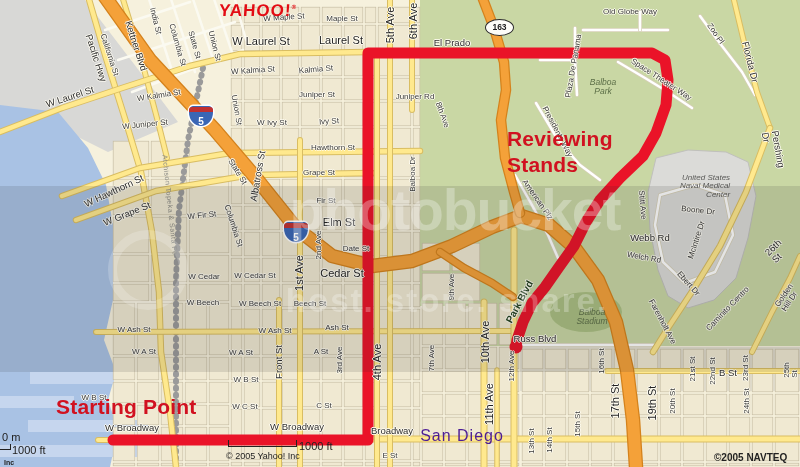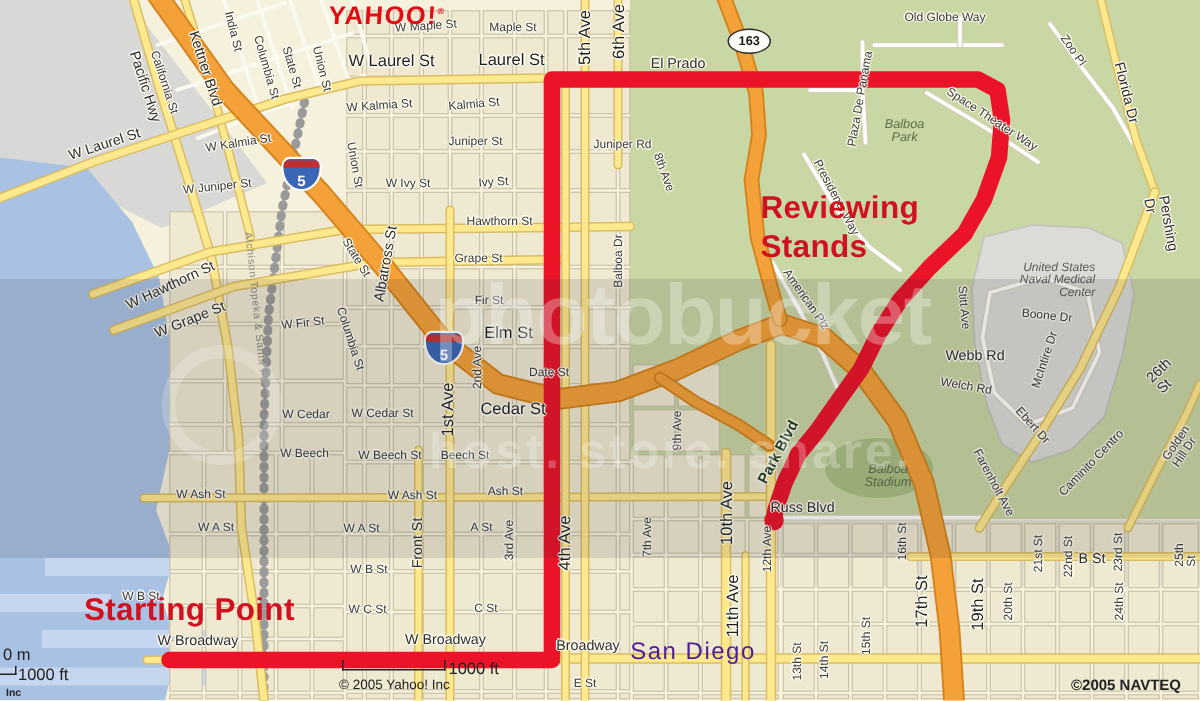--- a/index.html
+++ b/index.html
@@ -529,21 +529,21 @@
       <div class="lbl s" style="left: 253px; top: 71px; transform: translate(-50%, -50%) rotate(-4deg);">W Kalmia St</div>
       <div class="lbl s" style="left: 316px; top: 70px; transform: translate(-50%, -50%) rotate(-5deg);">Kalmia St</div>
       <div class="lbl s" style="left: 317px; top: 95px; transform: translate(-50%, -50%) rotate(0deg);">Juniper St</div>
       <div class="lbl s" style="left: 415px; top: 97px; transform: translate(-50%, -50%) rotate(0deg);">Juniper Rd</div>
       <div class="lbl s" style="left: 272px; top: 123px; transform: translate(-50%, -50%) rotate(0deg);">W Ivy St</div>
       <div class="lbl s" style="left: 329px; top: 122px; transform: translate(-50%, -50%) rotate(-4deg);">Ivy St</div>
       <div class="lbl s" style="left: 333px; top: 148px; transform: translate(-50%, -50%) rotate(0deg);">Hawthorn St</div>
       <div class="lbl s" style="left: 319px; top: 173px; transform: translate(-50%, -50%) rotate(0deg);">Grape St</div>
       <div class="lbl s" style="left: 326px; top: 201px; transform: translate(-50%, -50%) rotate(0deg);">Fir St</div>
       <div class="lbl b" style="left: 339px; top: 223px; transform: translate(-50%, -50%) rotate(0deg);">Elm St</div>
-      <div class="lbl s" style="left: 356px; top: 249px; transform: translate(-50%, -50%) rotate(0deg); margin-left: 10px;">Date St</div>
+      <div class="lbl s" style="left: 356px; top: 249px; transform: translate(-50%, -50%) rotate(0deg);">Date St</div>
       <div class="lbl b" style="left: 342px; top: 274px; transform: translate(-50%, -50%) rotate(0deg);">Cedar St</div>
       <div class="lbl s" style="left: 255px; top: 276px; transform: translate(-50%, -50%) rotate(0deg);">W Cedar St</div>
       <div class="lbl s" style="left: 204px; top: 277px; transform: translate(-50%, -50%) rotate(0deg);">W Cedar</div>
       <div class="lbl s" style="left: 260px; top: 304px; transform: translate(-50%, -50%) rotate(0deg);">W Beech St</div>
       <div class="lbl s" style="left: 310px; top: 304px; transform: translate(-50%, -50%) rotate(0deg);">Beech St</div>
       <div class="lbl s" style="left: 203px; top: 303px; transform: translate(-50%, -50%) rotate(0deg);">W Beech</div>
       <div class="lbl s" style="left: 134px; top: 330px; transform: translate(-50%, -50%) rotate(0deg);">W Ash St</div>
       <div class="lbl s" style="left: 275px; top: 331px; transform: translate(-50%, -50%) rotate(0deg);">W Ash St</div>
       <div class="lbl s" style="left: 337px; top: 328px; transform: translate(-50%, -50%) rotate(0deg);">Ash St</div>
       <div class="lbl s" style="left: 144px; top: 352px; transform: translate(-50%, -50%) rotate(0deg);">W A St</div>

